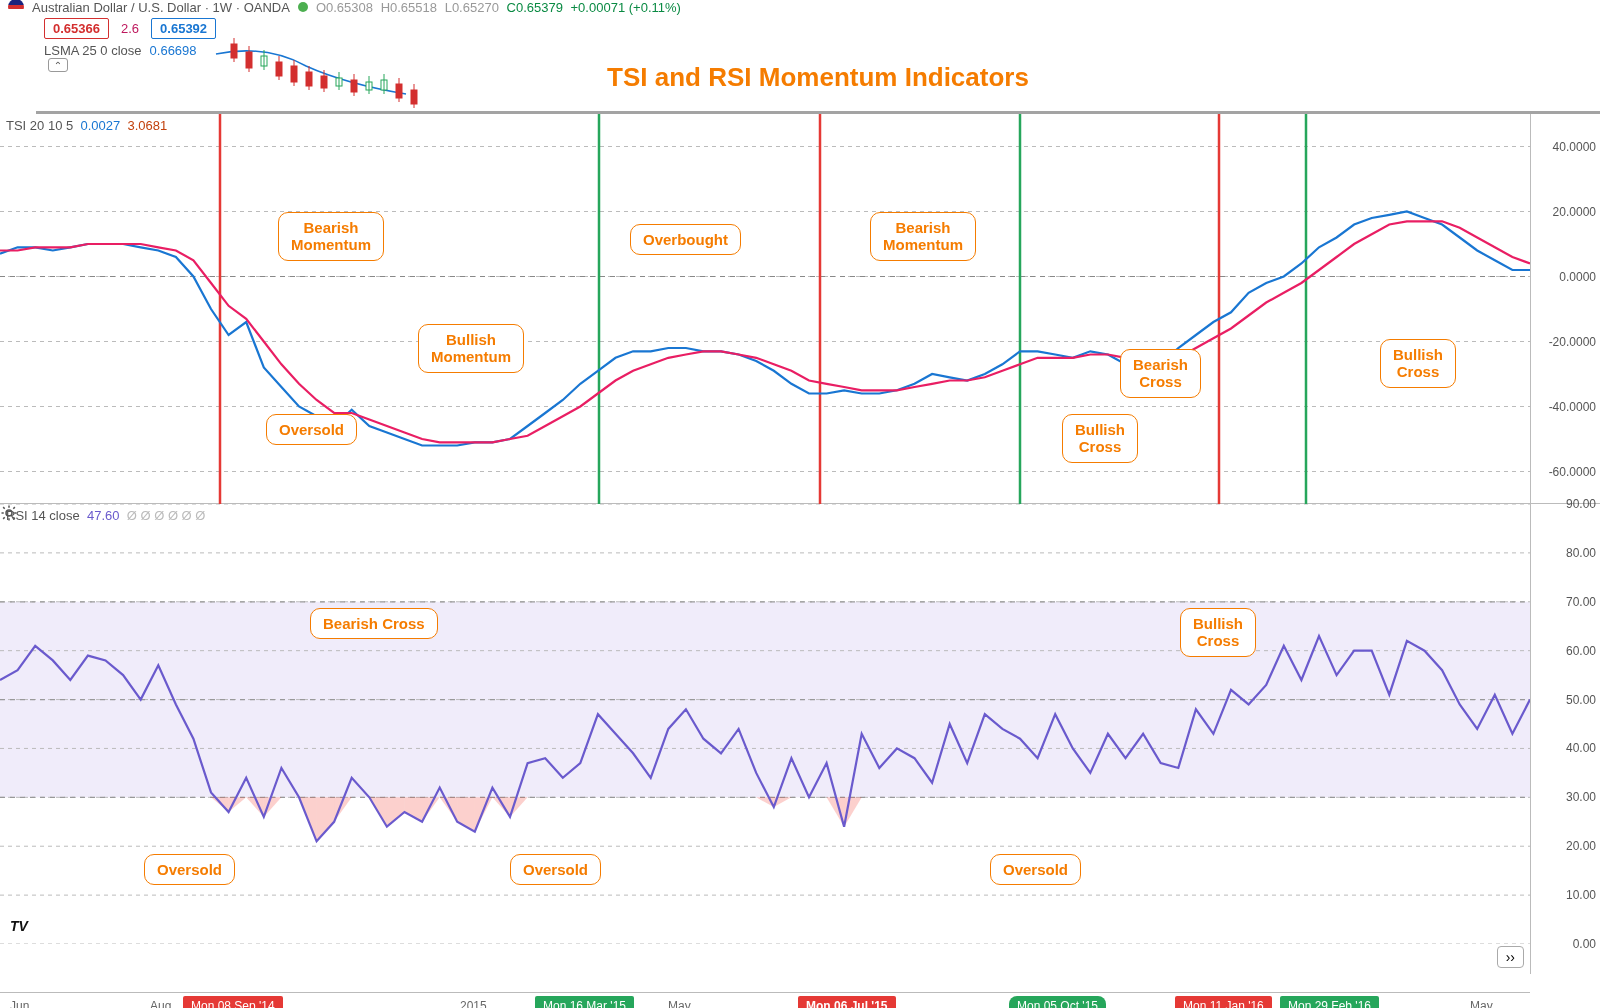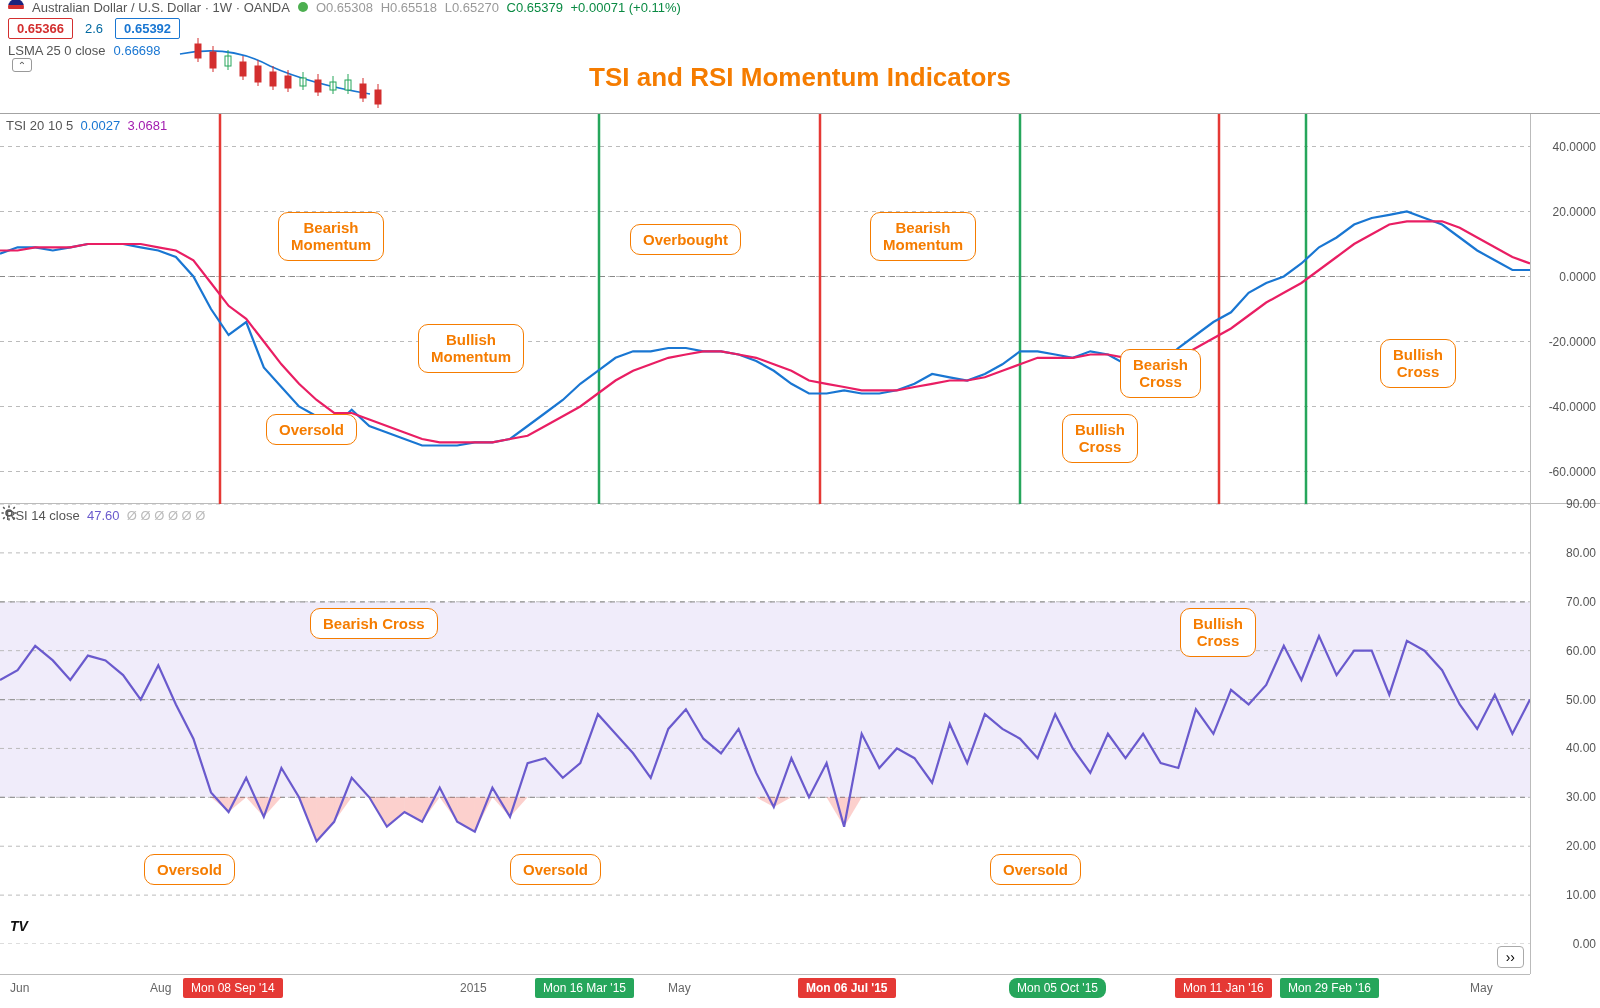--- a/index.html
+++ b/index.html
@@ -10,40 +10,40 @@
 .ohlc span { color:#999; margin-right:4px;}
 .ohlc .g { color:#0a8a43;}
 .price-row { display:flex; align-items:center; gap:12px; padding:4px 8px; font-size:13px;}
 .pbox { border:1px solid; padding:2px 8px; border-radius:2px; font-weight:600;}
 .pbox.red { color:#d32f2f; border-color:#d32f2f;}
 .pbox.blue { color:#1976d2; border-color:#1976d2;}
 .lsma-row { padding:0 8px; font-size:13px; color:#555; display:flex; align-items:center; gap:8px;}
 .lsma-row .v { color:#1976d2;}
 .collapse { border:1px solid #999; width:20px; height:14px; display:flex; align-items:center; justify-content:center; border-radius:3px; font-size:10px; cursor:pointer; margin-left:4px;}
 .main-title { position:absolute; left:50%; transform:translateX(-50%); top:48px; font-size:26px; font-weight:700; color:#f57c00;}
-.price-pane { height:100px; position:relative; border-bottom:1px solid #a3a3a3;}
+.price-pane { height:100px; position:relative; border-bottom:3px solid #a3a3a3;margin-left:36px;}
 .tsi-pane, .rsi-pane { position:relative; border-bottom:1px solid #bbb;}
 .tsi-pane { height:390px;}
 .rsi-pane { height:470px; border-bottom:none;}
 .pane-body { position:absolute; left:0; right:70px; top:0; bottom:0;}
 .pane-axis { position:absolute; right:0; top:0; bottom:0; width:70px; border-left:1px solid #bbb; font-size:12px; color:#555;}
 .pane-label { position:absolute; left:6px; top:4px; font-size:13px; color:#555; z-index:5;}
 .pane-label .b{ color:#1976d2;}
-.pane-label .r{ color:#a21caf;}
+.pane-label .r{ color:#c2410c;}
 .pane-label .p{ color:#6a5acd;}
 svg { position:absolute; left:0; top:0;}
 .hline { stroke:#bbb; stroke-dasharray:4,4; stroke-width:1;}
 .rsi-band { fill:#e1d9f5; opacity:0.5;}
 .tsi-blue { stroke:#1976d2; stroke-width:2.2; fill:none;}
 .tsi-red { stroke:#e91e63; stroke-width:2.2; fill:none;}
 .rsi-line { stroke:#6a5acd; stroke-width:2.2; fill:none;}
 .vline-red { stroke:#e53935; stroke-width:2.5;}
 .vline-green { stroke:#26a65b; stroke-width:2.5;}
 .annot { position:absolute; border:1.5px solid #f57c00; background:#fff; color:#f57c00; font-size:15px; font-weight:600; padding:6px 12px; border-radius:10px; line-height:1.15; z-index:6; text-align:center;}
-.time-axis { position:absolute; bottom:0; left:0; right:70px; height:34px; border-top:1px solid #bbb; font-size:12px; color:#666;}
+.time-axis { position:absolute; bottom:0; left:0; right:70px; height:16px; border-top:1px solid #bbb; font-size:12px; color:#666;}
 .tick { position:absolute; top:6px;}
 .date-tag { position:absolute; top:3px; color:#fff; padding:3px 8px; font-size:12px; border-radius:2px;}
 .date-tag.red{ background:#e53935;}
 .date-tag.green{ background:#26a65b;}
 .nav-btn { position:absolute; right:76px; bottom:6px; border:1px solid #aaa; padding:2px 8px; border-radius:4px; background:#fff; font-size:14px; cursor:pointer;}
 .gear { position:absolute; right:6px; bottom:6px; width:18px; height:18px; }
 .logo { position:absolute; left:10px; bottom:40px; font-weight:900; font-size:14px; color:#111; font-style:italic;text-align:right;}
 .ytick { position:absolute; right:4px;}
 .candle-red { stroke:#d32f2f; fill:#d32f2f;}
 .candle-green { stroke:#26a65b; fill:#fff;}
@@ -60,21 +60,21 @@
     <span>H0.65518</span>
     <span>L0.65270</span>
     <span class="g">C0.65379</span>
     <span class="g">+0.00071 (+0.11%)</span>
   </span>
 </div>
 
 <div class="price-pane">
   <div class="price-row">
     <div class="pbox red">0.65366</div>
-    <span style="color:#0369a1">2.6</span>
+    <span style="color:#be185d">2.6</span>
     <div class="pbox blue">0.65392</div>
   </div>
   <div class="lsma-row">
     <span>LSMA 25 0 close</span>
     <span class="v">0.66698</span>
   </div>
   <div class="lsma-row">
     <div class="collapse">⌃</div>
   </div>
   <div class="main-title">TSI and RSI Momentum Indicators</div>

